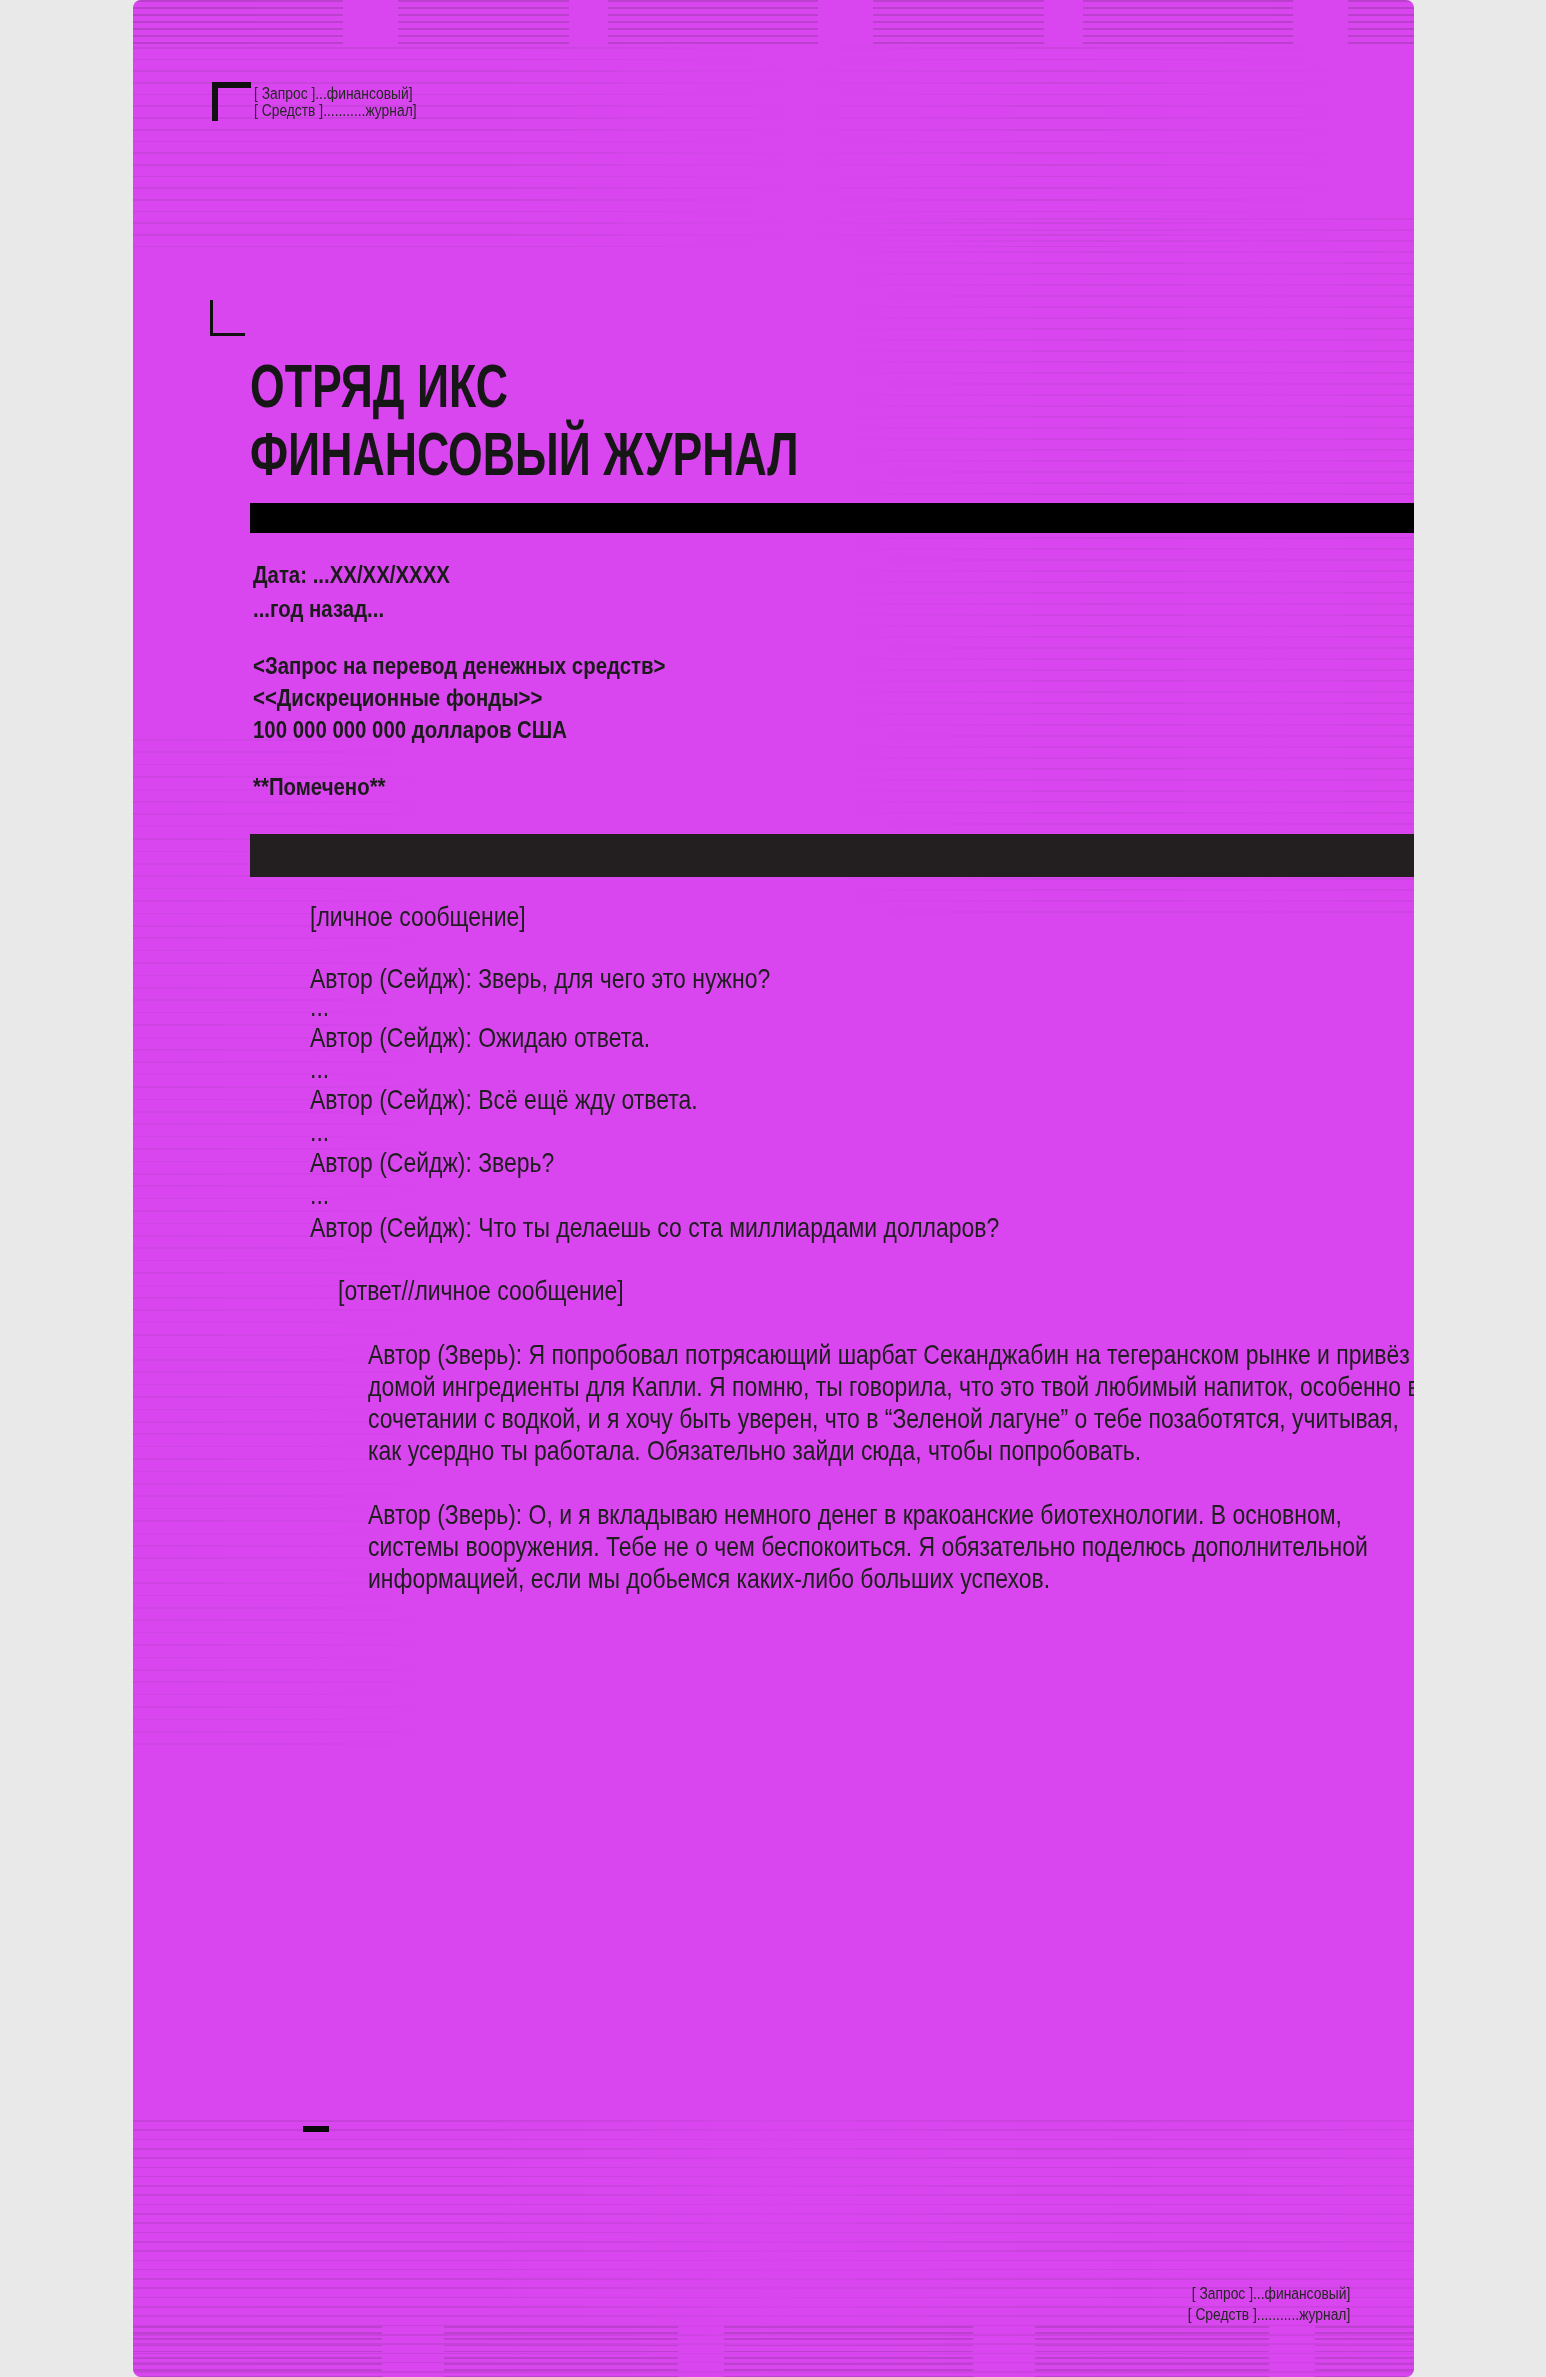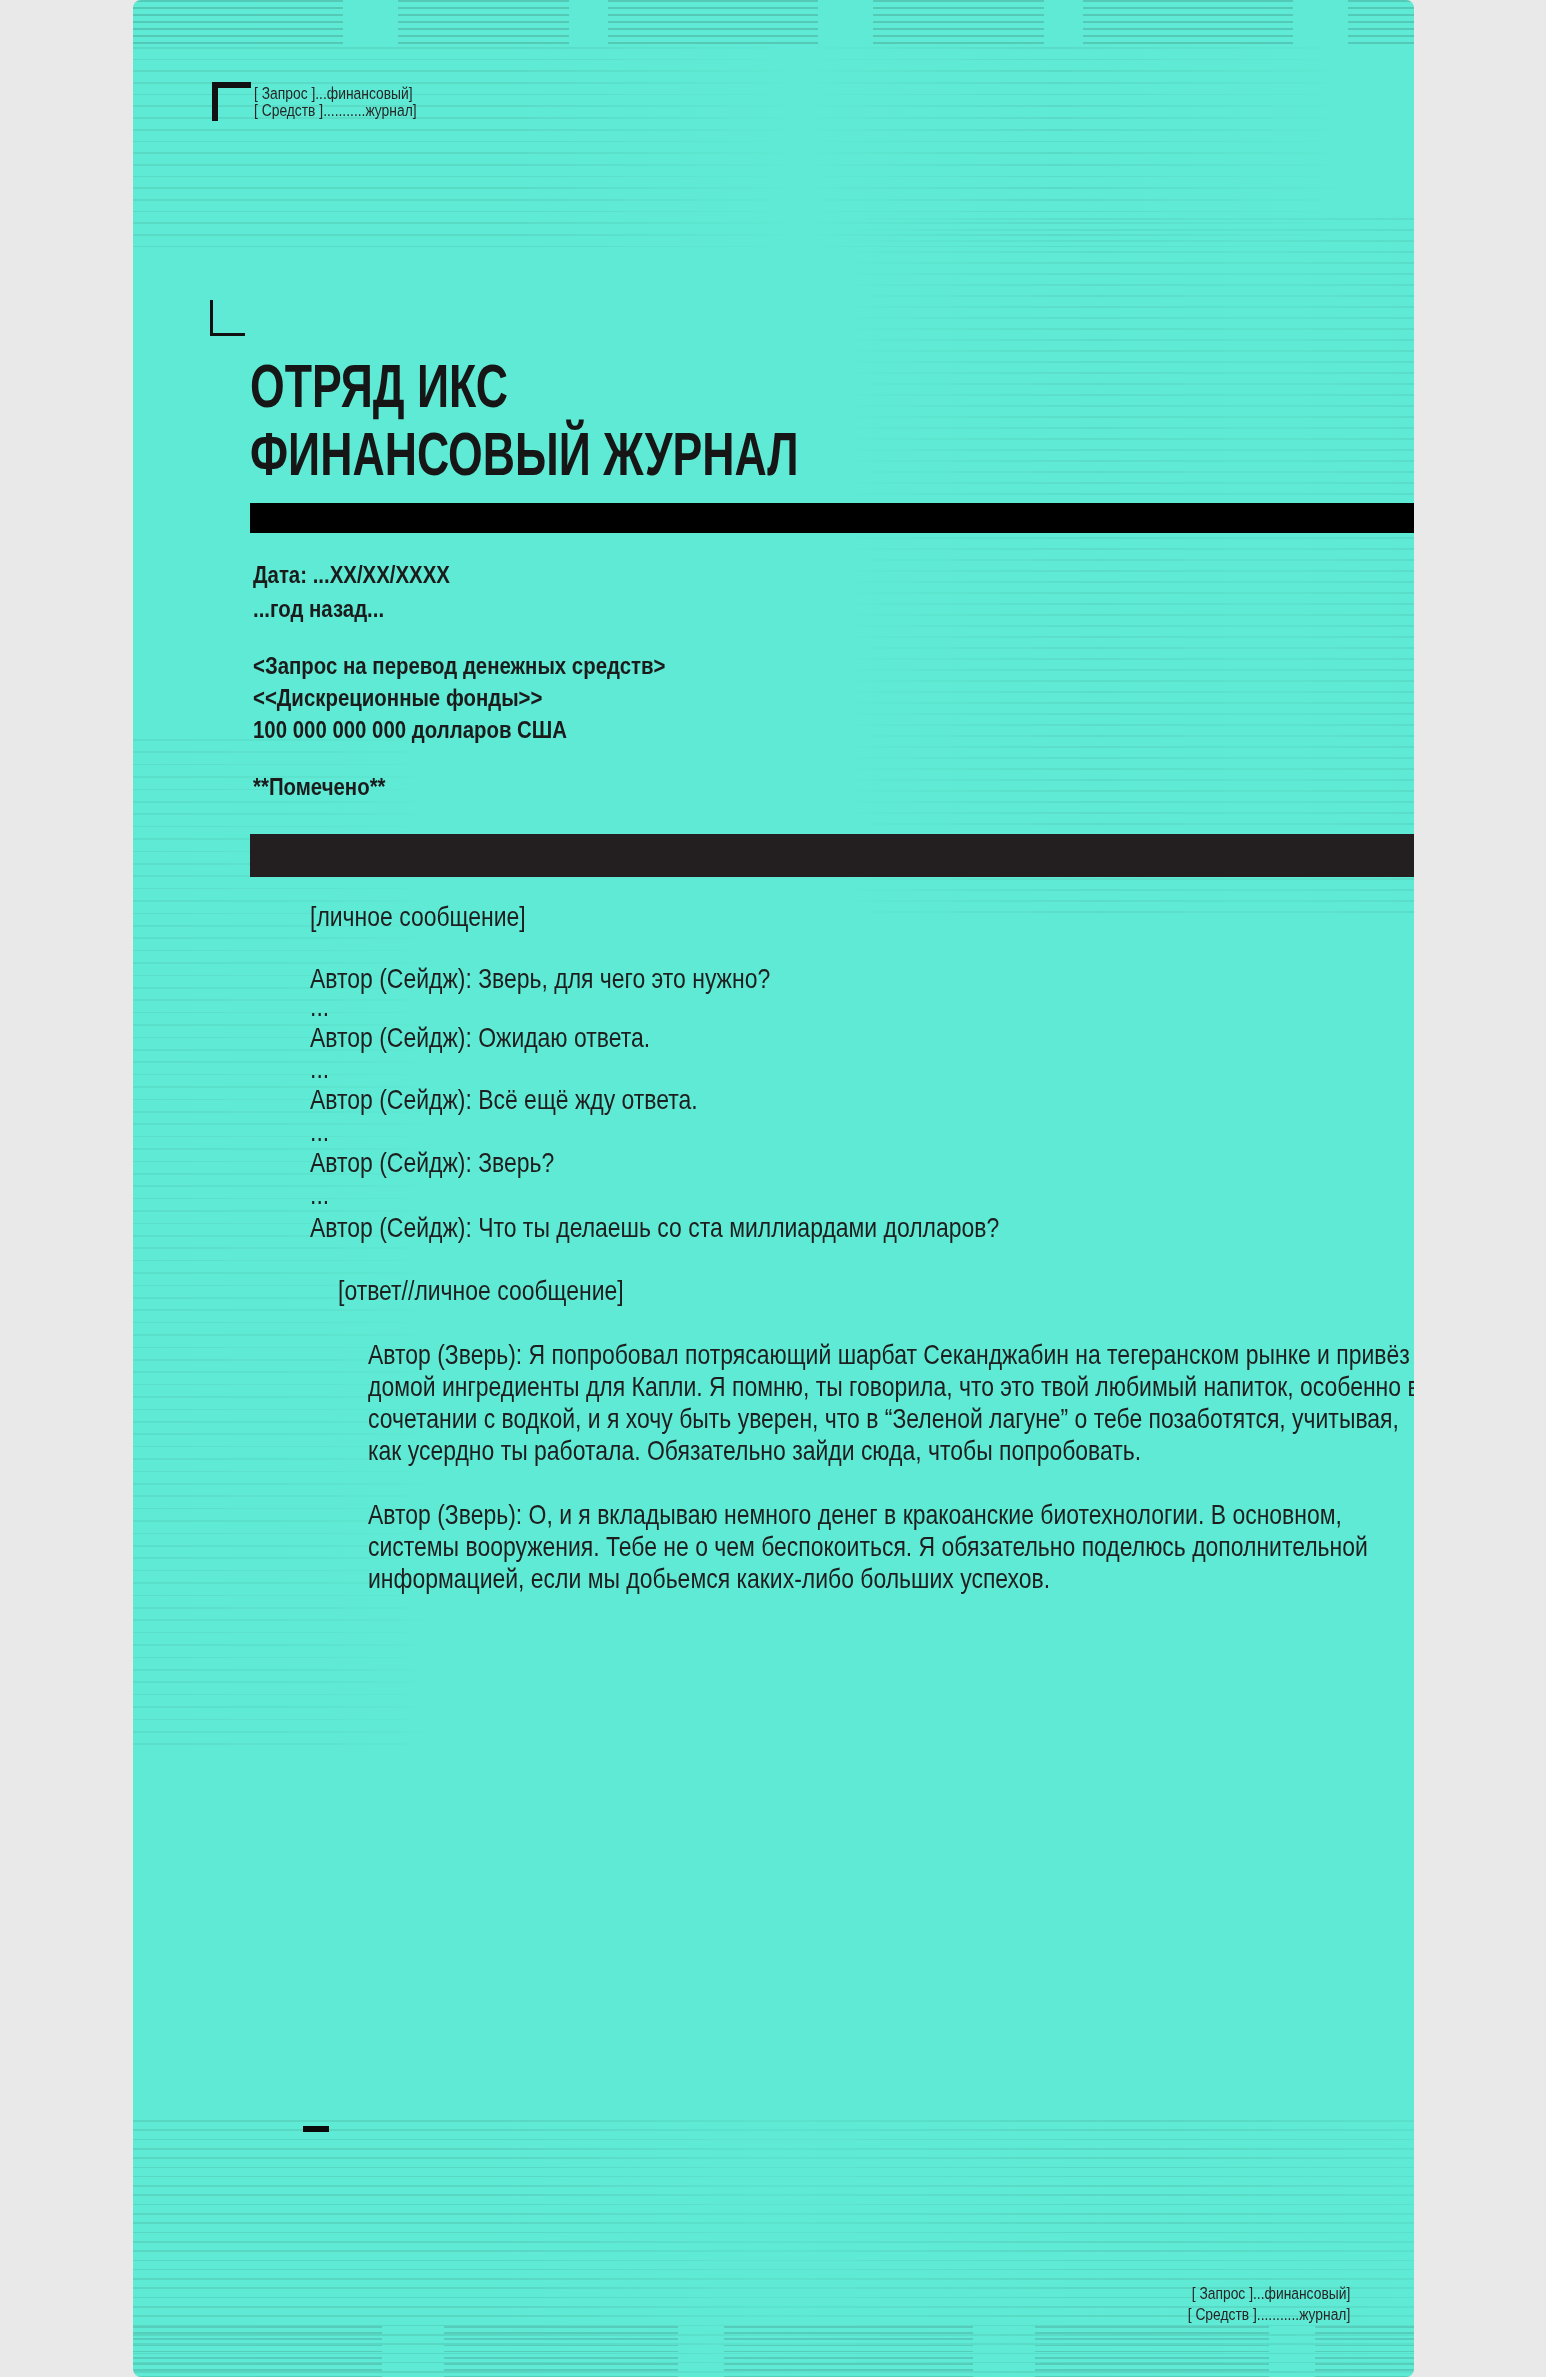--- a/index.html
+++ b/index.html
@@ -1,20 +1,20 @@
 <!DOCTYPE html>
 <html lang="ru" style="font-size:12.4px"><head>
 <meta charset="utf-8">
 <style>
   html,body{margin:0;padding:0;background:#e9e9e9;}
   .page{
     position:relative;
     width:1281px;height:2377px;
     margin:0 auto;
-    background:#5eead4;
+    background:#d946ef;
     overflow:hidden;
     font-family:"Liberation Sans","DejaVu Sans",sans-serif;
     color:#1b1b1b;
     border-radius:8px;
   }
   
   .scan{
     position:absolute;pointer-events:none;z-index:1;
     background:repeating-linear-gradient(180deg,
       rgba(35,35,35,1) 0 1.6px, transparent 1.6px var(--gap,9.3px));

